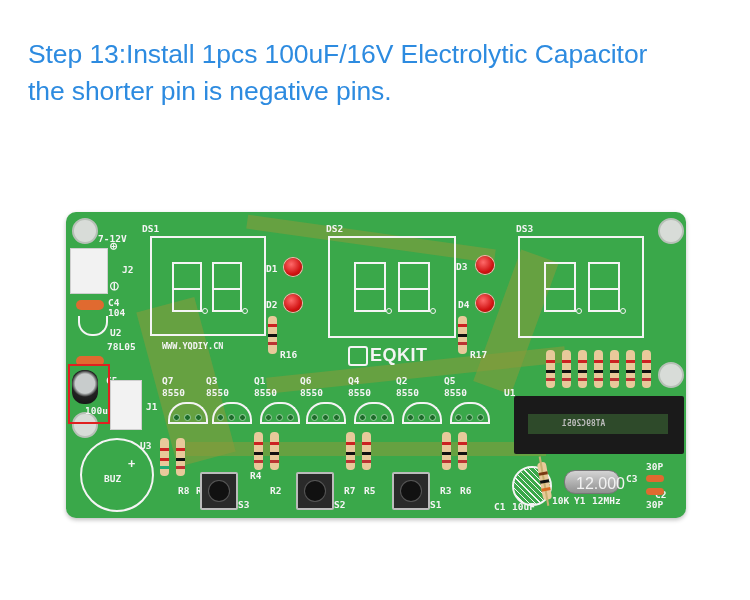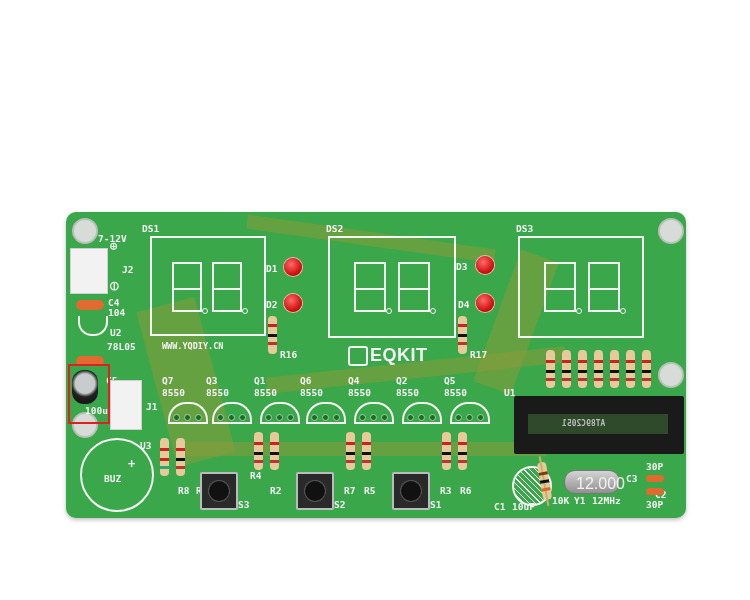--- a/index.html
+++ b/index.html
@@ -23,20 +23,22 @@
   .btn{position:absolute;width:34px;height:34px;background:#2a2a2a;border:2px solid #bbbbbb;border-radius:2px;}
   .btn::after{content:"";position:absolute;left:7px;top:7px;width:20px;height:20px;border-radius:50%;background:#111;box-shadow:0 0 0 1px #555;}
   .conn{position:absolute;background:#f2f2f2;border:1px solid #cfcfcf;}
   .cer{position:absolute;width:28px;height:10px;border-radius:5px;background:#e06a30;}
   .highlight{position:absolute;border:2.5px solid #e02020;}
 </style>
 </head>
 <body>
 
 <div class="caption">
+  <div>Step 13:Install 1pcs 100uF/16V Electrolytic Capacitor</div>
+  <div>the shorter pin is negative pins.</div>
 </div>
 
 <div class="pcb">
 
   <div class="trace" style="left:180px;top:20px;width:250px;height:14px;transform:rotate(8deg);"></div>
   <div class="trace" style="left:200px;top:150px;width:300px;height:16px;transform:rotate(-6deg);"></div>
   <div class="trace" style="left:120px;top:230px;width:360px;height:14px;"></div>
   <div class="trace" style="left:430px;top:40px;width:40px;height:140px;transform:rotate(20deg);"></div>
   <div class="trace" style="left:90px;top:90px;width:60px;height:160px;transform:rotate(-15deg);"></div>
 

